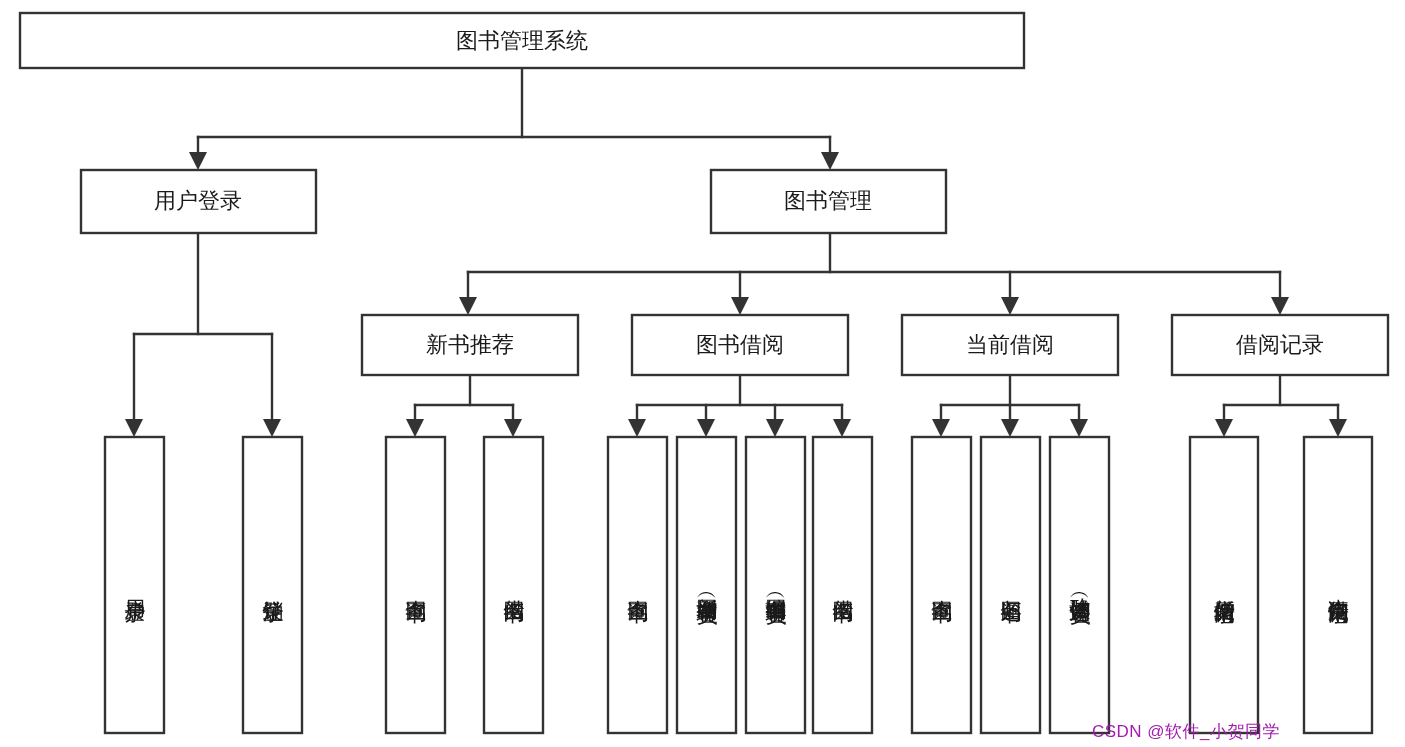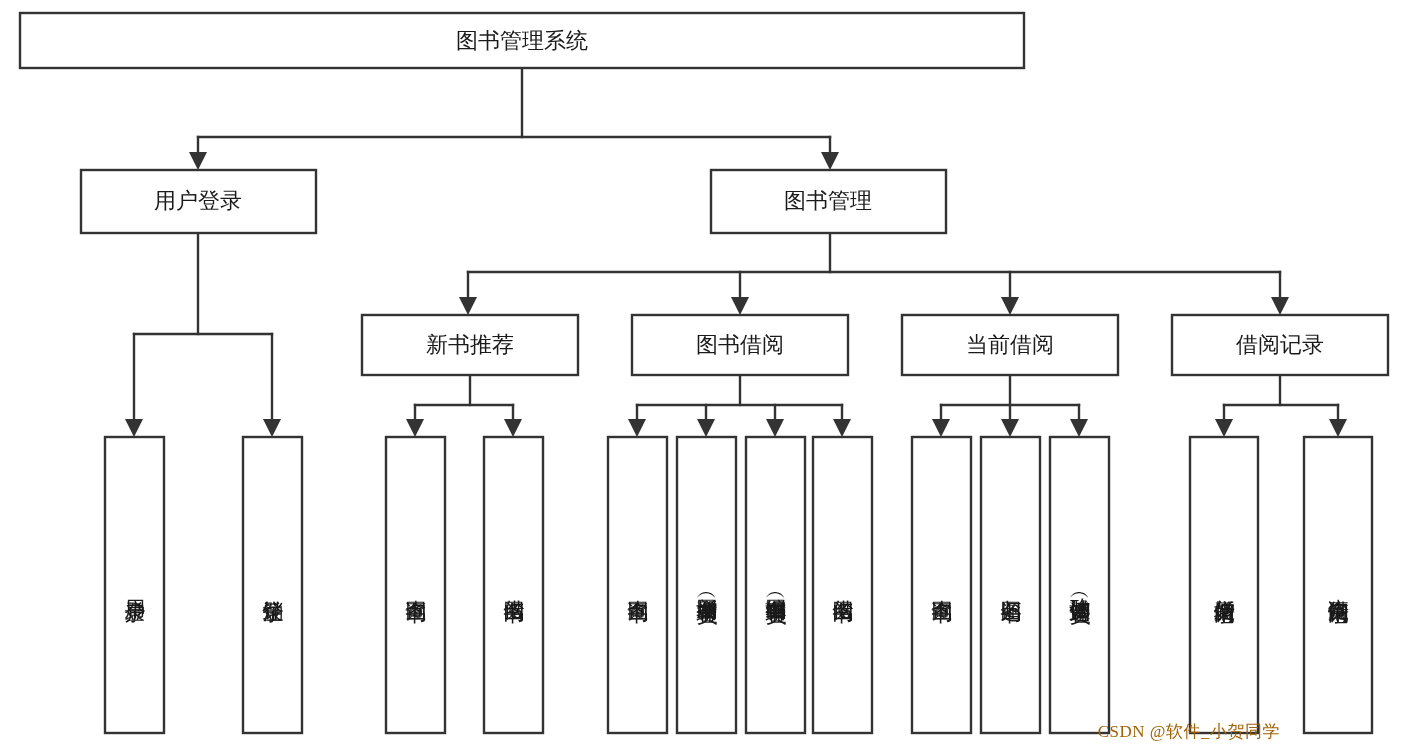--- a/index.html
+++ b/index.html
@@ -18,22 +18,22 @@
   }
   .leaf-label-wrap{
     position:absolute;display:flex;align-items:center;justify-content:center;
     writing-mode:vertical-rl;text-orientation:upright;
     font-family:"Liberation Sans","DejaVu Sans",sans-serif;
     font-size:21px;line-height:1.18;color:#1a1a1a;
     letter-spacing:1px;pointer-events:none;white-space:nowrap;
   }
   .watermark{
     position:absolute;right:10px;bottom:4px;
-    font-family:Liberation Serif, serif;
-    font-size:17px;color:#a16207;letter-spacing:.5px;white-space:nowrap;
+    font-family:Liberation Sans, sans-serif;
+    font-size:17px;color:#a21caf;letter-spacing:.5px;white-space:nowrap;
   }
 </style>
 </head>
 <body>
 
 <div id="diagram-root">
 
   <svg id="tree-svg" viewBox="0 0 1405 747" xmlns="http://www.w3.org/2000/svg">
 
     <defs>

